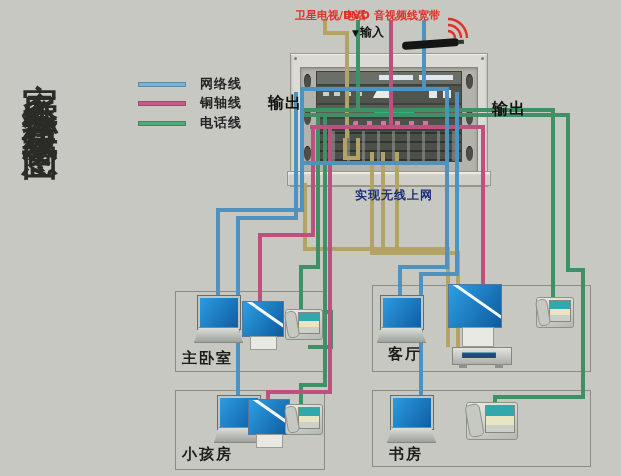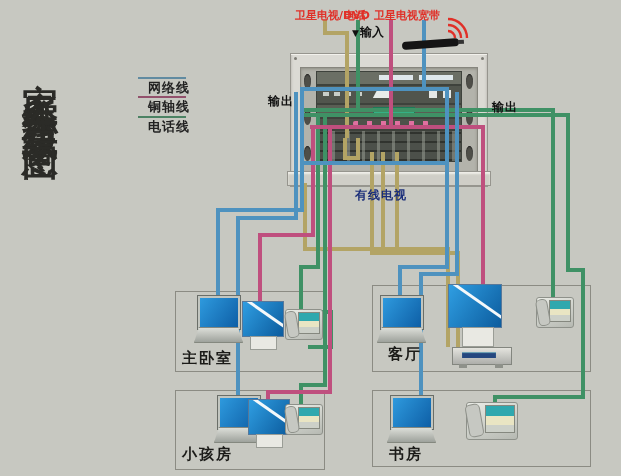--- a/index.html
+++ b/index.html
@@ -6,21 +6,21 @@
   #stage{position:relative;width:621px;height:476px;background:#c7c8c1;overflow:hidden;
          font-family:"DejaVu Sans","Liberation Sans",sans-serif;}
   .abs{position:absolute;}
 
   
   #main-title{left:22px;top:54px;writing-mode:vertical-rl;text-orientation:upright;
     font-family:"Liberation Serif","DejaVu Serif",serif;font-weight:700;
     font-size:36px;letter-spacing:8px;color:#2b2b27;z-index:5;line-height:1;}
 
   
-  .legend-row{z-index:5;height:14px;display:flex;align-items:center;flex-direction:column;}
+  .legend-row{z-index:5;height:14px;display:flex;align-items:center;}
   .legend-line{width:46px;height:3px;border:1px solid rgba(60,60,60,.35);margin-right:14px;}
   .legend-label{font-size:13px;font-weight:700;color:#222;letter-spacing:1px;}
 
   
   .top-label{font-size:11px;font-weight:700;color:#e03028;z-index:5;white-space:nowrap;}
   #input-label{left:352px;top:24px;font-size:12px;font-weight:700;color:#111;z-index:6;}
   #input-label .arr{font-size:9px;margin-right:1px;}
   #wireless-label{left:477px;top:18px;font-size:13px;font-weight:700;color:#e03028;z-index:6;letter-spacing:1px;}
   #antenna{left:402px;top:40px;width:57px;height:8px;background:#151515;border-radius:4px;
            transform:rotate(-4deg);z-index:6;}
@@ -47,21 +47,21 @@
   #mod4 .jacks{position:absolute;left:36px;top:2px;width:76px;height:5px;
       background:repeating-linear-gradient(90deg,#e070a0 0 5px,transparent 5px 14px);border-radius:2px;}
   #mod5{top:62px;height:30px;background:#4c504a;
       background-image:repeating-linear-gradient(90deg,rgba(150,155,145,.55) 0 3px,transparent 3px 15px),
                        repeating-linear-gradient(0deg,rgba(30,32,28,.6) 0 2px,transparent 2px 9px);}
   #cab-ledge{position:absolute;left:-4px;top:117px;width:202px;height:13px;background:#cfcec7;
              border:1px solid #96958e;box-shadow:inset 0 2px 2px #f0efe9;}
   .screw{position:absolute;width:3px;height:3px;border-radius:50%;background:#7d7c75;}
 
   #cabinet-label{left:355px;top:187px;font-size:12px;font-weight:700;color:#1c2f7a;z-index:6;letter-spacing:1px;}
-  .output-label{font-size:12px;font-weight:700;color:#111;z-index:6;letter-spacing:1px;}
+  .output-label{font-size:16px;font-weight:700;color:#111;z-index:6;letter-spacing:1px;}
 
   
   .room{border:1px solid #8b8b83;z-index:1;}
   .room-label{font-size:15px;font-weight:700;color:#1b1b18;z-index:5;letter-spacing:2px;}
 
   
   #wires{left:0;top:0;z-index:3;pointer-events:none;}
   #wires path, #wires use{fill:none;stroke-linejoin:miter;stroke-linecap:butt;}
   .w-out{stroke-width:4;}
   .w-in{stroke-width:1.7;}
@@ -122,21 +122,21 @@
     <span class="legend-line" style="background:#c25c86;"></span>
     <span class="legend-label">铜轴线</span>
   </div>
   <div class="legend-row abs" style="left:138px;top:116px;">
     <span class="legend-line" style="background:#53a878;"></span>
     <span class="legend-label">电话线</span>
   </div>
 
   <div class="top-label abs" style="left:283px;top:8px;margin-left:12px;">卫星电视/DVD</div>
   <div class="top-label abs" style="left:344px;top:8px;">电话</div>
-  <div class="top-label abs" style="left:374px;top:8px;">卫星电视</div>
+  <div class="top-label abs" style="left:374px;top:8px;">音视频线</div>
   <div class="top-label abs" style="left:418px;top:8px;">宽带</div>
 
   <div id="input-label" class="abs"><span class="arr">▼</span><span>输入</span></div>
 
   <div id="antenna" class="abs"></div>
   <svg id="wifi-icon" class="abs" width="28" height="42" viewBox="0 0 28 42">
     <path d="M4,27 A7,7 0 0 1 11,34" stroke="#e03028" stroke-width="2.4" fill="none"></path>
     <path d="M4,21 A13,13 0 0 1 17,34" stroke="#e03028" stroke-width="2.4" fill="none"></path>
     <path d="M4,15 A19,19 0 0 1 23,34" stroke="#e03028" stroke-width="2.4" fill="none"></path>
   </svg>
@@ -168,21 +168,21 @@
       <div id="mod3" class="mod">
           <span class="lcd"></span>
         </div>
       <div id="mod4" class="mod">
           <span class="jacks"></span>
         </div>
       <div id="mod5" class="mod"></div>
     </div>
     <div id="cab-ledge"></div>
   </div>
-  <div id="cabinet-label" class="abs">有线电视</div>
+  <div id="cabinet-label" class="abs">实现无线上网</div>
   <div class="output-label abs" style="left:268px;top:93px;">输出</div>
   <div class="output-label abs" style="left:492px;top:99px;">输出</div>
 
   <div class="room abs" style="left:175px;top:291px;width:148px;height:79px;"></div>
   <div class="room abs" style="left:372px;top:285px;width:217px;height:85px;"></div>
   <div class="room abs" style="left:175px;top:390px;width:148px;height:78px;"></div>
   <div class="room abs" style="left:372px;top:390px;width:217px;height:75px;"></div>
 
   <div class="room-label abs" style="left:182px;top:349px;">主卧室</div>
   <div class="room-label abs" style="left:388px;top:345px;">客厅</div>

